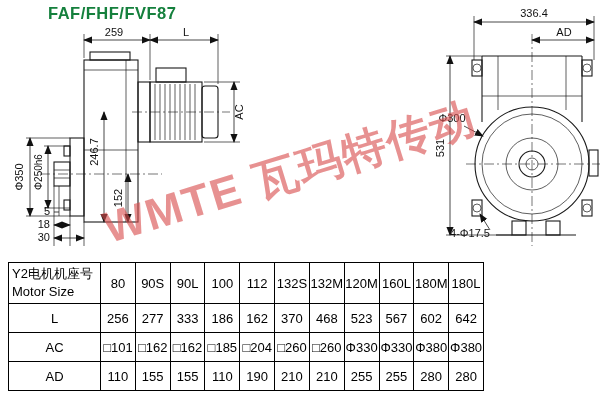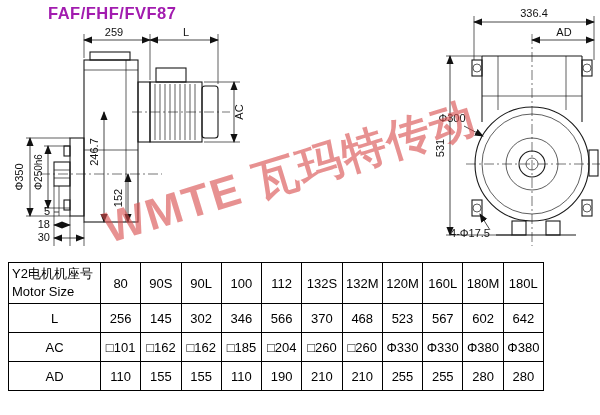--- a/index.html
+++ b/index.html
@@ -2,36 +2,36 @@
 <html><head>
 <meta charset="utf-8">
 <style>
   html,body { margin:0; padding:0; background:#fff; }
   .canvas {
     position:relative; width:600px; height:415px; background:#ffffff;
     font-family:"Liberation Sans", sans-serif; overflow:hidden; color:#000;
   }
   .page-title {
     position:absolute; left:48px; top:4px; font-size:16.5px; font-weight:700;
-    letter-spacing:0.5px; color:#a21caf; white-space:nowrap;
+    letter-spacing:0.5px; color:#15803d; white-space:nowrap;
   }
   svg.drawing { position:absolute; left:0; top:0; }
   .outline { fill:none; stroke:#1a1a1a; stroke-width:1.1; }
   .thin    { fill:none; stroke:#1a1a1a; stroke-width:0.7; }
   .dim     { fill:none; stroke:#1a1a1a; stroke-width:0.8; }
   .center  { fill:none; stroke:#1a1a1a; stroke-width:0.6; stroke-dasharray:10 3 2 3; }
   .dimtext { font-family:"Liberation Sans", sans-serif; font-size:11px; fill:#111; }
   .dimtext.small { font-size:10px; }
   .watermark {
     position:absolute; left:105px; top:200px; transform:rotate(-17deg);
     transform-origin:0 50%; font-size:44px; font-weight:700; letter-spacing:2px;
     color:#d94f4f; opacity:0.62; white-space:nowrap; pointer-events:none; z-index:5;
   }
   .dim-table {
-    position:absolute; left:8px; top:262px; width:536px;
+    position:absolute; left:8px; top:262px; width:476px;
     border-collapse:collapse; table-layout:fixed; background:#fff; z-index:10;
   }
   .dim-table th, .dim-table td {
     border:1px solid #000; font-weight:normal; font-size:13px; text-align:center;
     padding:0; height:28px; color:#000; overflow:hidden; white-space:nowrap;
   }
   .dim-table tr.head th { height:40px; }
   .dim-table col.c0 { width:92px; }
   .label-cell { text-align:left; vertical-align:middle; }
   .hcn, .hen { font-size:13px; padding-left:3px; line-height:1.4; text-align:left; }
@@ -207,24 +207,24 @@
         <th>132S</th>
         <th>132M</th>
         <th>120M</th>
         <th>160L</th>
         <th>180M</th>
         <th>180L</th>
       </tr>
       <tr>
         <td>L</td>
         <td>256</td>
-        <td>145</td>
-        <td>302</td>
-        <td>346</td>
-        <td>566</td>
+        <td>277</td>
+        <td>333</td>
+        <td>186</td>
+        <td>162</td>
         <td>370</td>
         <td>468</td>
         <td>523</td>
         <td>567</td>
         <td>602</td>
         <td>642</td>
       </tr>
       <tr>
         <td>AC</td>
         <td>□101</td>

